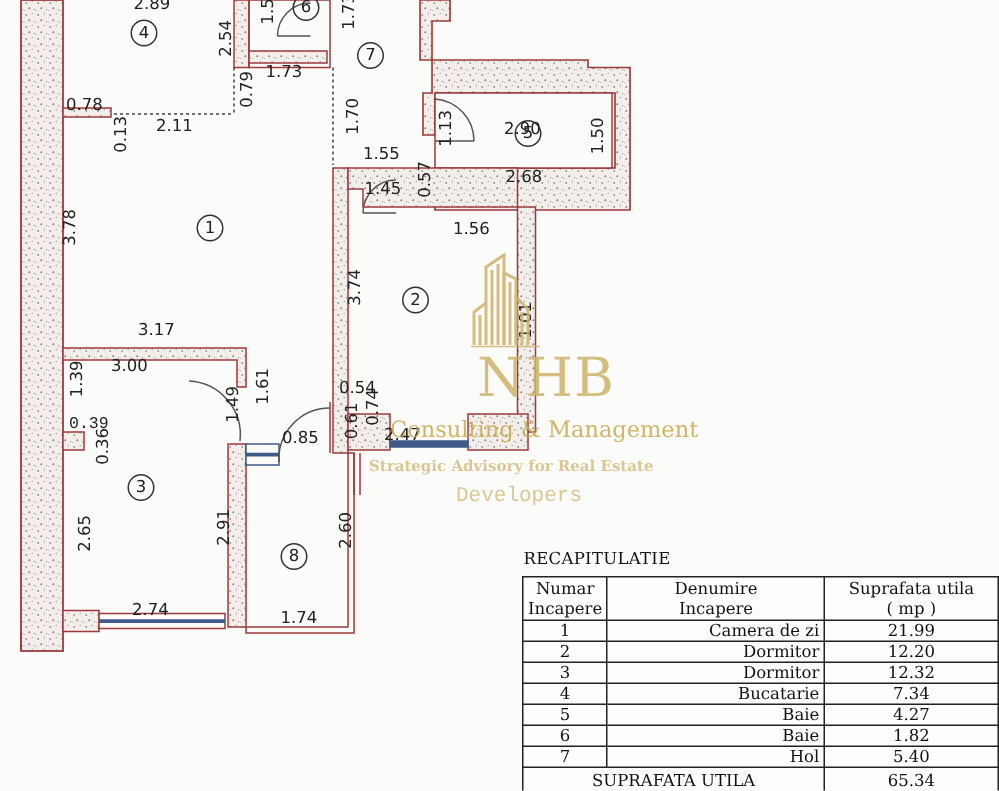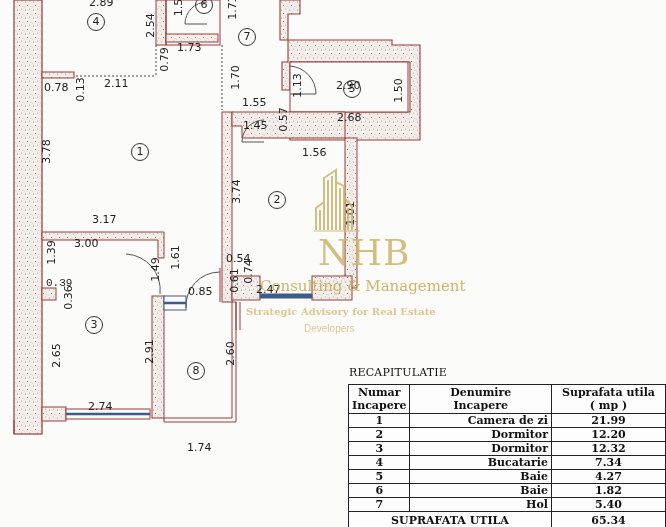--- a/index.html
+++ b/index.html
@@ -27,36 +27,36 @@
   }
   .wm-line1 {
     position: absolute; left: 230px; top: 277px; font-family: "DejaVu Serif", serif;
     font-size: 15px; color: #c7a94f; opacity: 0.85; white-space: nowrap; margin-left: 30px;
   }
   .wm-line2 {
     position: absolute; left: 246px; top: 306px; font-family: "DejaVu Serif", serif;
     font-size: 10px; color: #d2bb7a; opacity: 0.8; white-space: nowrap; font-weight: bold;
   }
   .wm-line3 {
-    position: absolute; left: 304px; top: 323px; font-family: Liberation Sans, sans-serif;
-    font-size: 10px; color: #d2bb7a; opacity: 0.8; white-space: nowrap; text-align: center;
+    position: absolute; left: 304px; top: 323px; font-family: Liberation Mono, monospace;
+    font-size: 14px; color: #d2bb7a; opacity: 0.8; white-space: nowrap; text-align: center;
   }
   
   .recap-title {
     position: absolute; left: 349px; top: 366px; font-family: "DejaVu Serif", serif;
     font-size: 11px; color: #111; letter-spacing: 0.2px;
   }
   table.recap {
     position: absolute; left: 348px; top: 384px; border-collapse: collapse;
     font-family: "DejaVu Serif", serif; font-size: 11px; color: #111;
     background: #fdfdfd;
   }
   table.recap th, table.recap td {
     border: 1.2px solid #222; padding: 0 3px; height: 13px; line-height: 13px;
-    font-weight: bold;
+    font-weight: normal;
   }
   table.recap th { height: 28px; line-height: 13px; text-align: center; }
   table.recap td.num { text-align: center; width: 47px; }
   table.recap td.name { text-align: right; width: 155px; }
   table.recap td.area { text-align: center; width: 120px; }
   table.recap tr.total td { height: 16px; text-align: center; }
 </style>
 </head>
 <body>
 
@@ -137,35 +137,35 @@
   <div class="room-num" style="left:238px;top:28px;">7</div>
   <div class="room-num" style="left:343px;top:80px;">5</div>
   <div class="room-num" style="left:131px;top:143px;">1</div>
   <div class="room-num" style="left:268px;top:191px;">2</div>
   <div class="room-num" style="left:85px;top:316px;">3</div>
   <div class="room-num" style="left:187px;top:362px;">8</div>
 
   
   <span class="dim" style="left:89px;top:-3px;">2.89</span>
   <span class="dim" style="left:177px;top:42px;">1.73</span>
-  <span class="dim" style="left:44px;top:82px;">0.78</span>
+  <span class="dim" style="left:44px;top:64px;">0.78</span>
   <span class="dim" style="left:104px;top:78px;">2.11</span>
   <span class="dim" style="left:336px;top:80px;">2.90</span>
   <span class="dim" style="left:242px;top:97px;">1.55</span>
   <span class="dim" style="left:243px;top:120px;">1.45</span>
   <span class="dim" style="left:337px;top:112px;">2.68</span>
   <span class="dim" style="left:302px;top:147px;">1.56</span>
   <span class="dim" style="left:92px;top:214px;">3.17</span>
   <span class="dim" style="left:74px;top:238px;">3.00</span>
   <span class="dim" style="left:226px;top:253px;">0.54</span>
   <span class="dim" style="left:46px;top:278px;font-family:Liberation Mono, monospace;">0.39</span>
   <span class="dim" style="left:188px;top:286px;">0.85</span>
   <span class="dim" style="left:256px;top:284px;">2.47</span>
   <span class="dim" style="left:88px;top:401px;">2.74</span>
-  <span class="dim" style="left:187px;top:406px;margin-top:36px;">1.74</span>
+  <span class="dim" style="left:187px;top:406px;">1.74</span>
 
   
   <span class="dim v" style="left:138px;top:20px;">2.54</span>
   <span class="dim v" style="left:170px;top:2px;">1.5</span>
   <span class="dim v" style="left:220px;top:2px;">1.73</span>
   <span class="dim v" style="left:152px;top:54px;">0.79</span>
   <span class="dim v" style="left:68px;top:84px;">0.13</span>
   <span class="dim v" style="left:223px;top:72px;">1.70</span>
   <span class="dim v" style="left:285px;top:80px;">1.13</span>
   <span class="dim v" style="left:386px;top:85px;">1.50</span>

